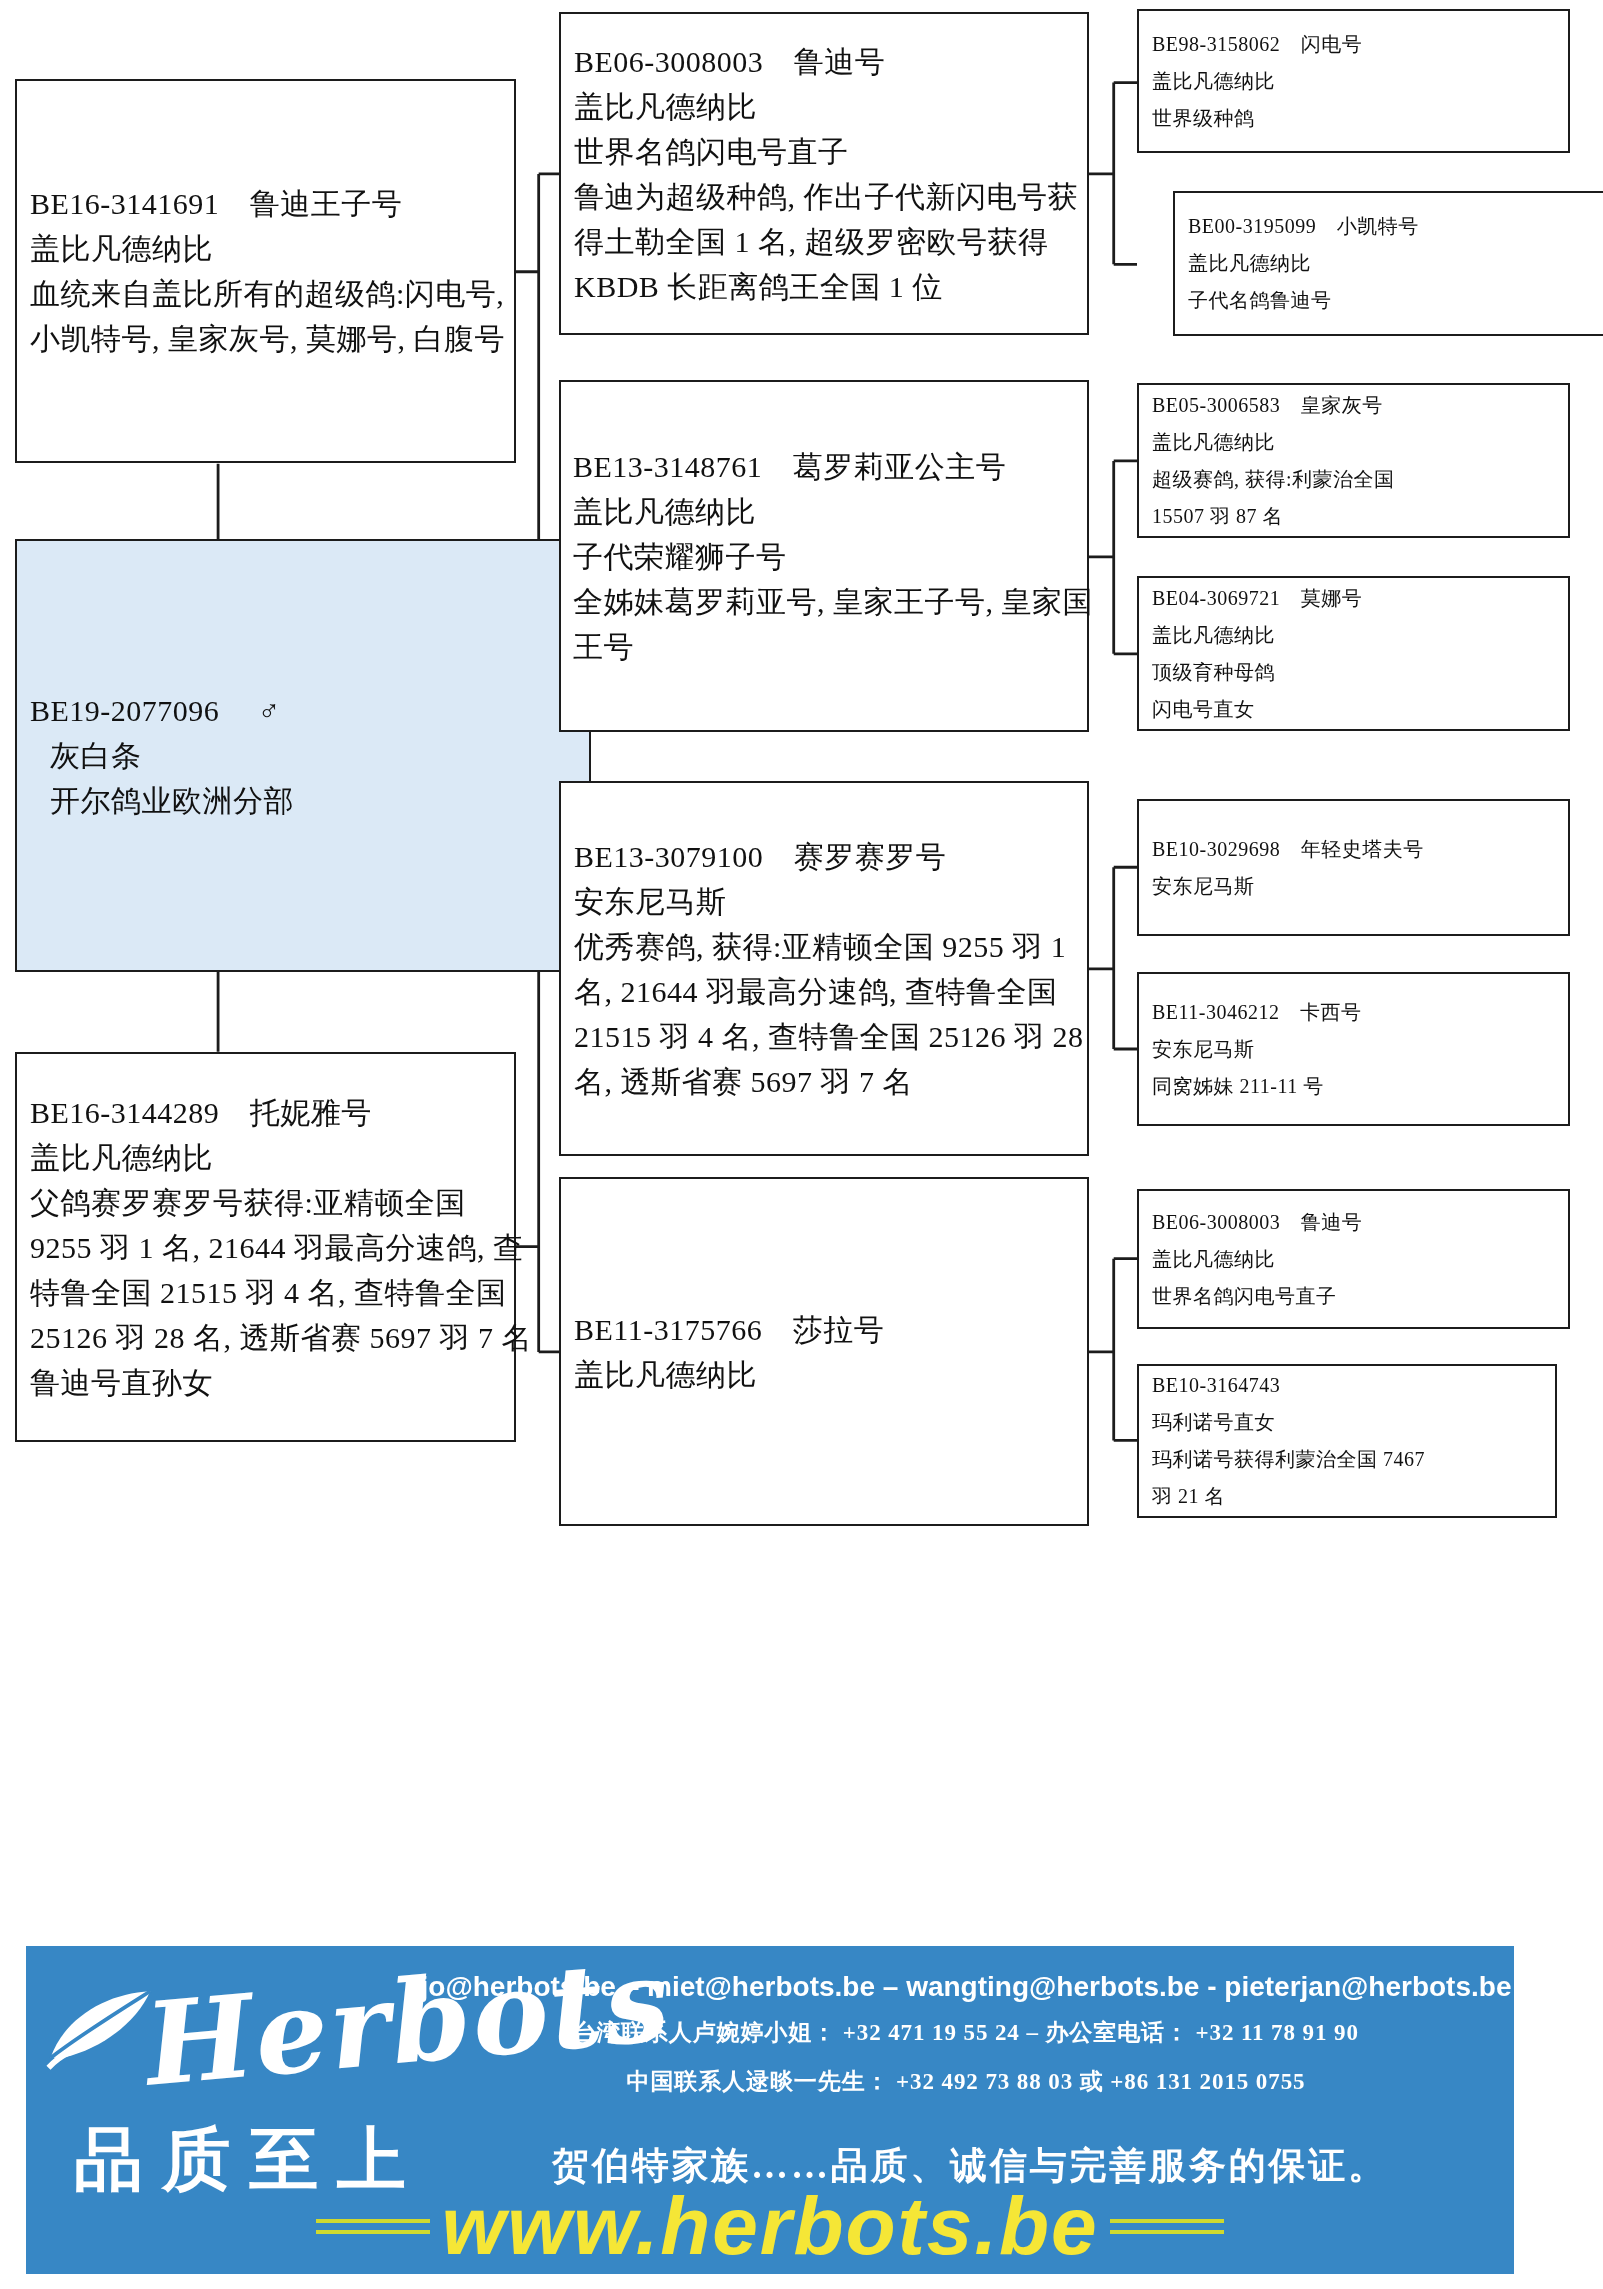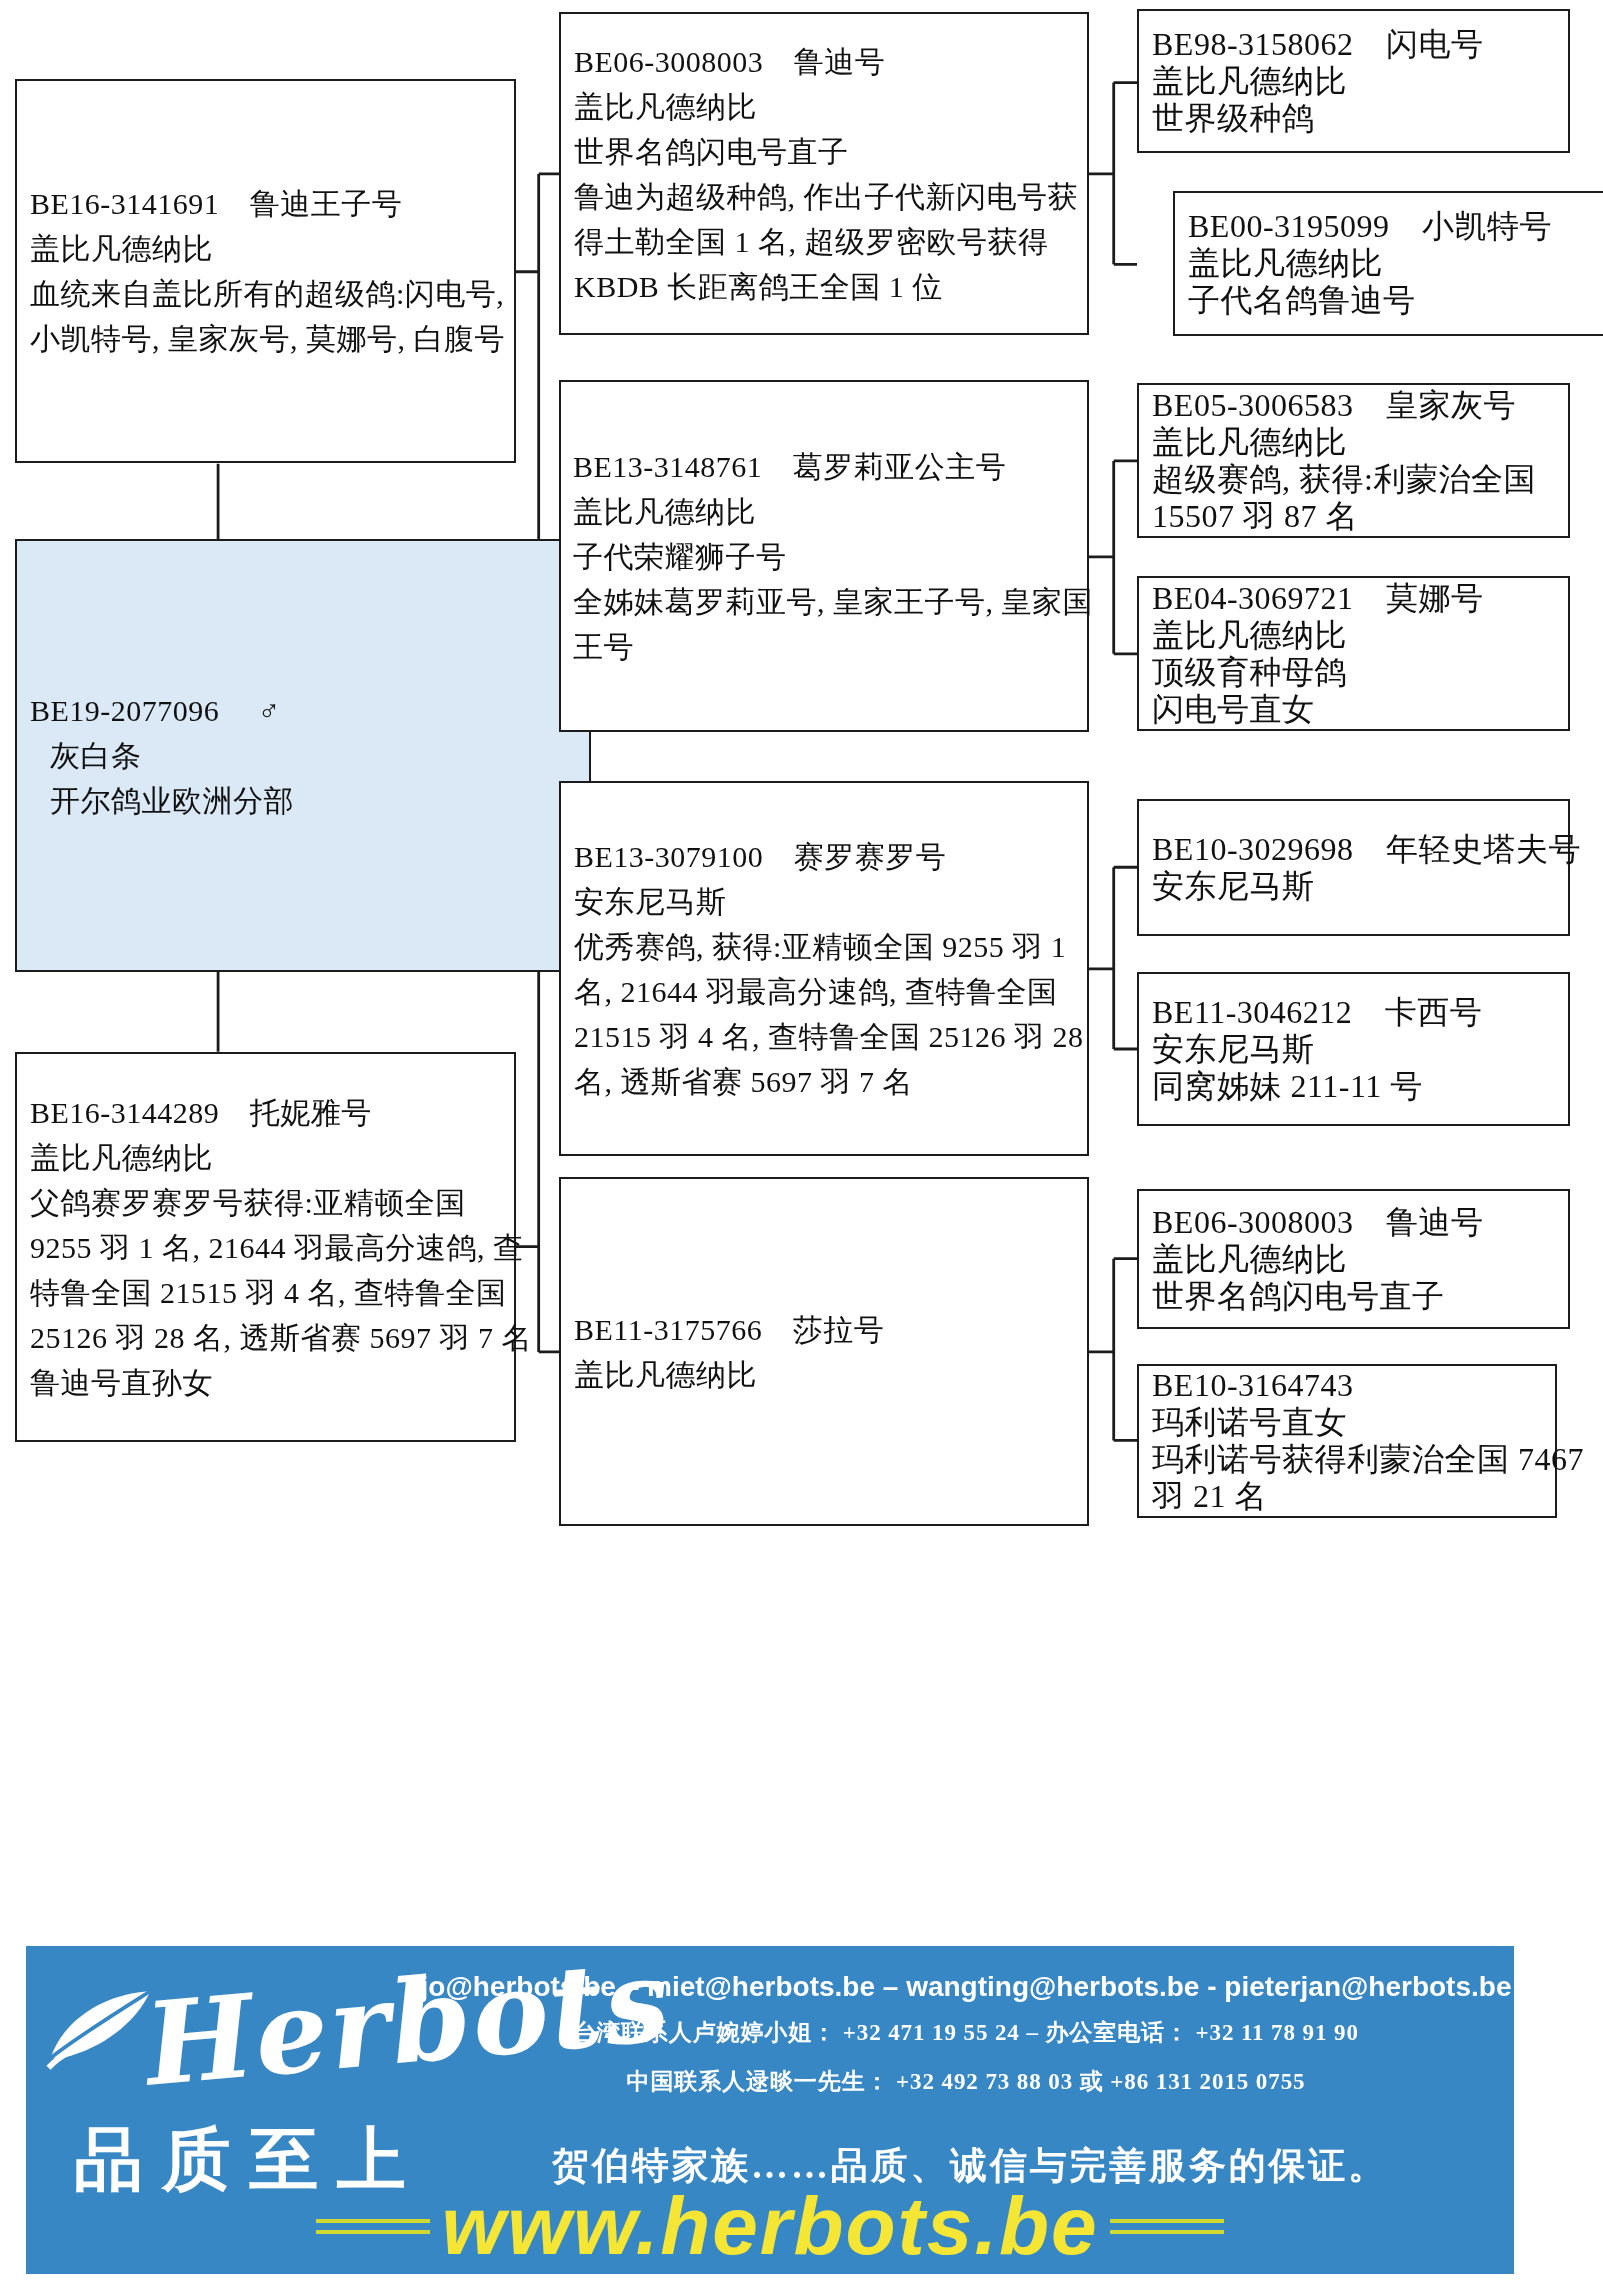--- a/index.html
+++ b/index.html
@@ -4,21 +4,21 @@
 <style>
   html, body { margin:0; padding:0; background:#ffffff; }
   body { width:1603px; height:2290px; position:relative; overflow:hidden;
          font-family:"Liberation Serif","DejaVu Serif",serif; color:#111; }
 
   
   .box { position:absolute; box-sizing:border-box; border:2.8px solid #1c1c1c;
          background:#ffffff; display:flex; flex-direction:column; justify-content:center;
          padding:0 7.5px 0 13px; }
   .box-text { font-size:30px; line-height:45px; white-space:pre; letter-spacing:0.5px; }
-  .box.small .box-text { font-size:32px; line-height:37px; }
+  .box.small .box-text { font-size:20px; line-height:37px; }
   .bold { font-weight:normal;margin-left:20px; }
   #box-subject { background:#dbe9f6; }
 
   #box-sire    { left:15px;   top:79px;   width:501px; height:384px; }
   #box-subject { left:15px;   top:539px;  width:576px; height:433px; }
   #box-dam     { left:15px;   top:1052px; width:501px; height:390px; }
 
   #box-gp0 { left:559px; top:12px;   width:530px; height:323px; }
   #box-gp1 { left:559px; top:380px;  width:530px; height:352px;padding-left:12px; }
   #box-gp2 { left:559px; top:781px;  width:530px; height:375px; }

